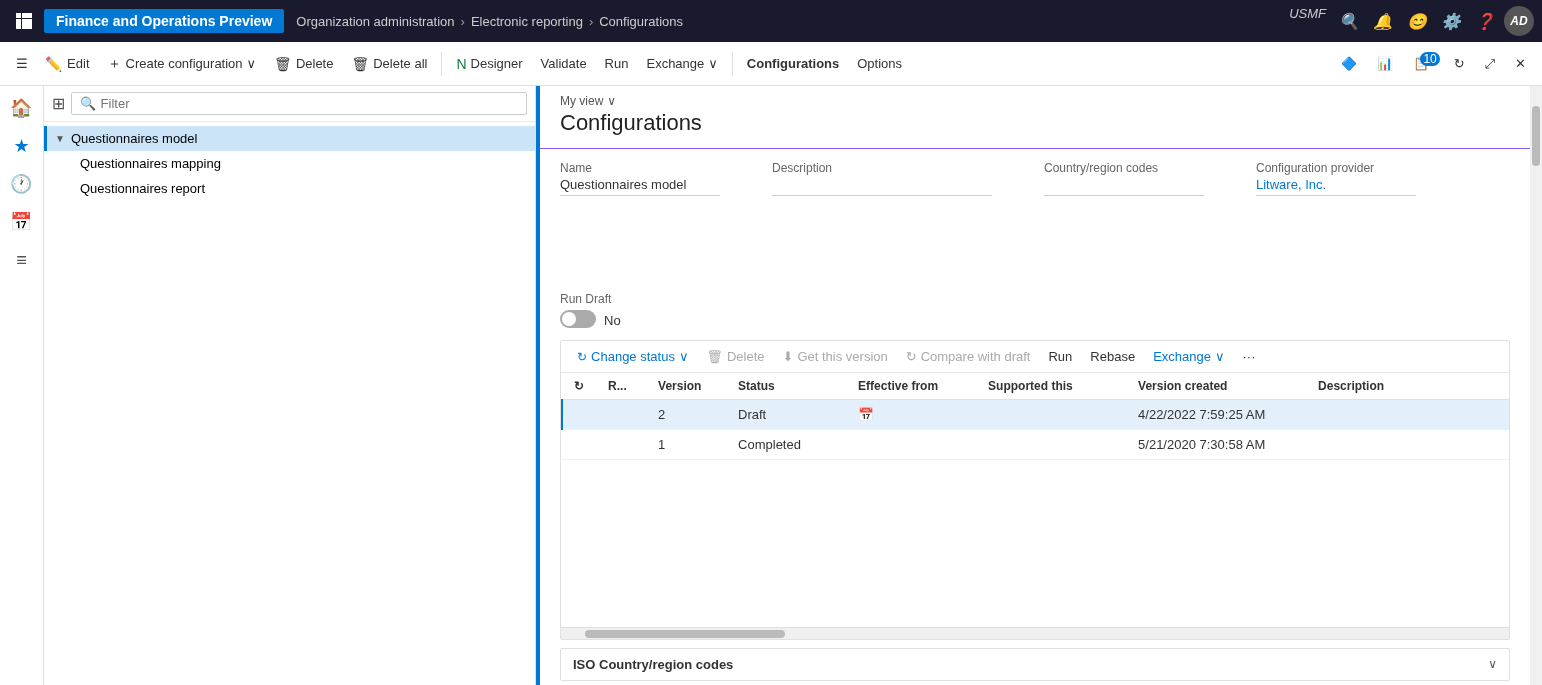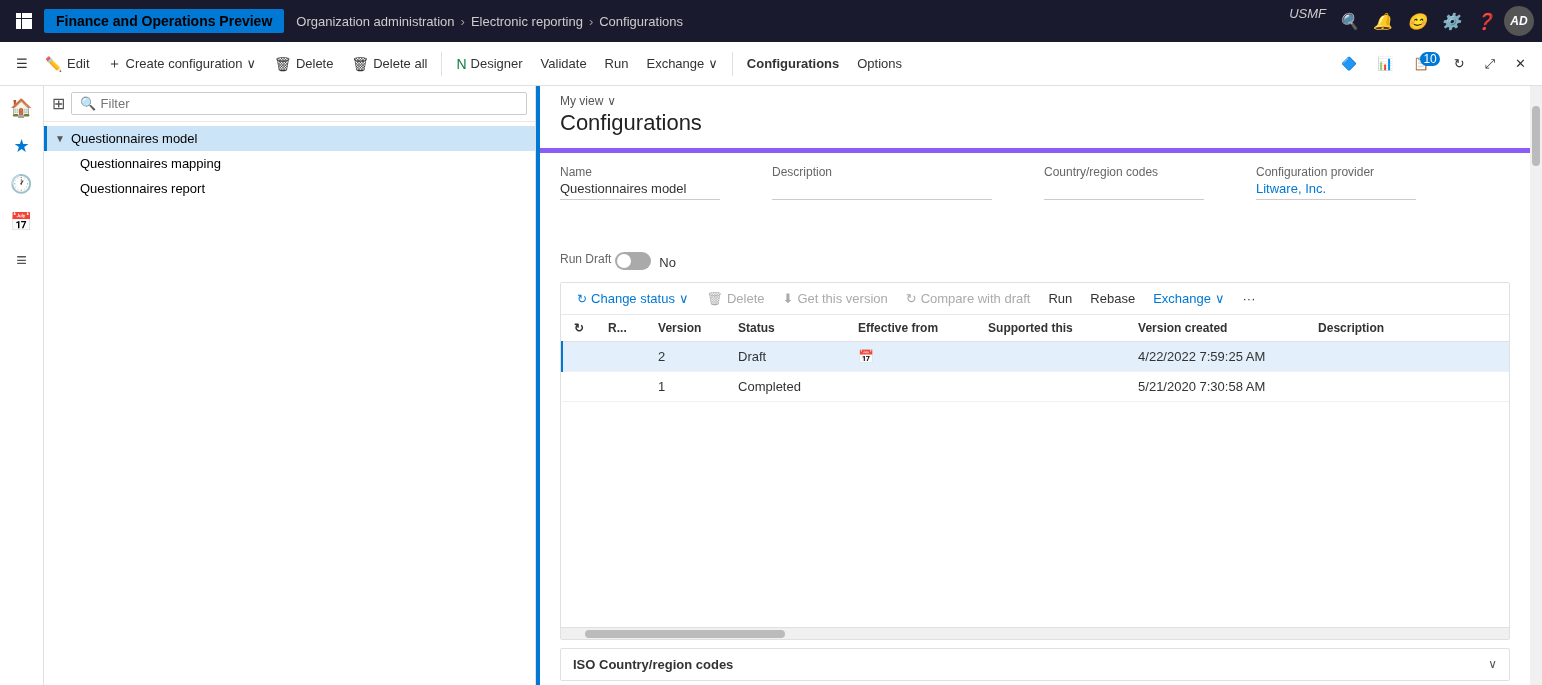--- a/index.html
+++ b/index.html
@@ -15,21 +15,21 @@
       padding: 0 8px;
       gap: 4px;
     }
     .top-nav .app-grid {
       width: 32px; height: 32px;
       display: flex; align-items: center; justify-content: center;
       cursor: pointer; border-radius: 3px;
     }
     .top-nav .app-title {
       background: #0078d4;
-      color: #000000;
+      color: #ffffff;
       padding: 4px 12px;
       font-size: 14px;
       font-weight: 600;
       border-radius: 2px;
       white-space: nowrap;
       margin-right: 8px;
     }
     .top-nav .breadcrumb {
       display: flex; align-items: center; gap: 6px;
       color: #ccc; font-size: 13px; flex: 1;
@@ -139,21 +139,21 @@
     
     .content-area {
       flex: 1;
       background: white;
       display: flex;
       flex-direction: column;
       overflow: hidden;
     }
     .content-header {
       padding: 8px 20px 12px 20px;
-      border-bottom: 5px solid #8b5cf6;
+      border-bottom: 1px solid #8b5cf6;
     }
     .my-view {
       display: flex; align-items: center; gap: 4px;
       color: #555; font-size: 12px; cursor: pointer; margin-bottom: 2px;
     }
     .page-title { font-size: 22px; font-weight: 300; color: #222; }
 
     
     .form-area {
       padding: 12px 20px;
@@ -163,21 +163,21 @@
     }
     .form-field { display: flex; flex-direction: column; gap: 2px; min-width: 120px; }
     .form-field label { font-size: 12px; color: #666; }
     .form-field .field-value {
       font-size: 13px; color: #333;
       border-bottom: 1px solid #ccc;
       padding-bottom: 3px;
       min-width: 160px;
     }
     .form-field .field-value.link { color: #0078d4; }
-    .run-draft-field { display: flex; flex-direction: row; gap: 4px; }
+    .run-draft-field { display: flex; flex-direction: column; gap: 4px; margin-top: 44px; }
     .run-draft-field label { font-size: 12px; color: #666; }
     .toggle-row { display: flex; align-items: flex-end; gap: 8px; }
     .toggle {
       width: 36px; height: 18px; background: #aaa; border-radius: 9px;
       position: relative; cursor: pointer;
     }
     .toggle .knob {
       width: 14px; height: 14px; background: white; border-radius: 50%;
       position: absolute; top: 2px; left: 2px; transition: left 0.2s;
     }

